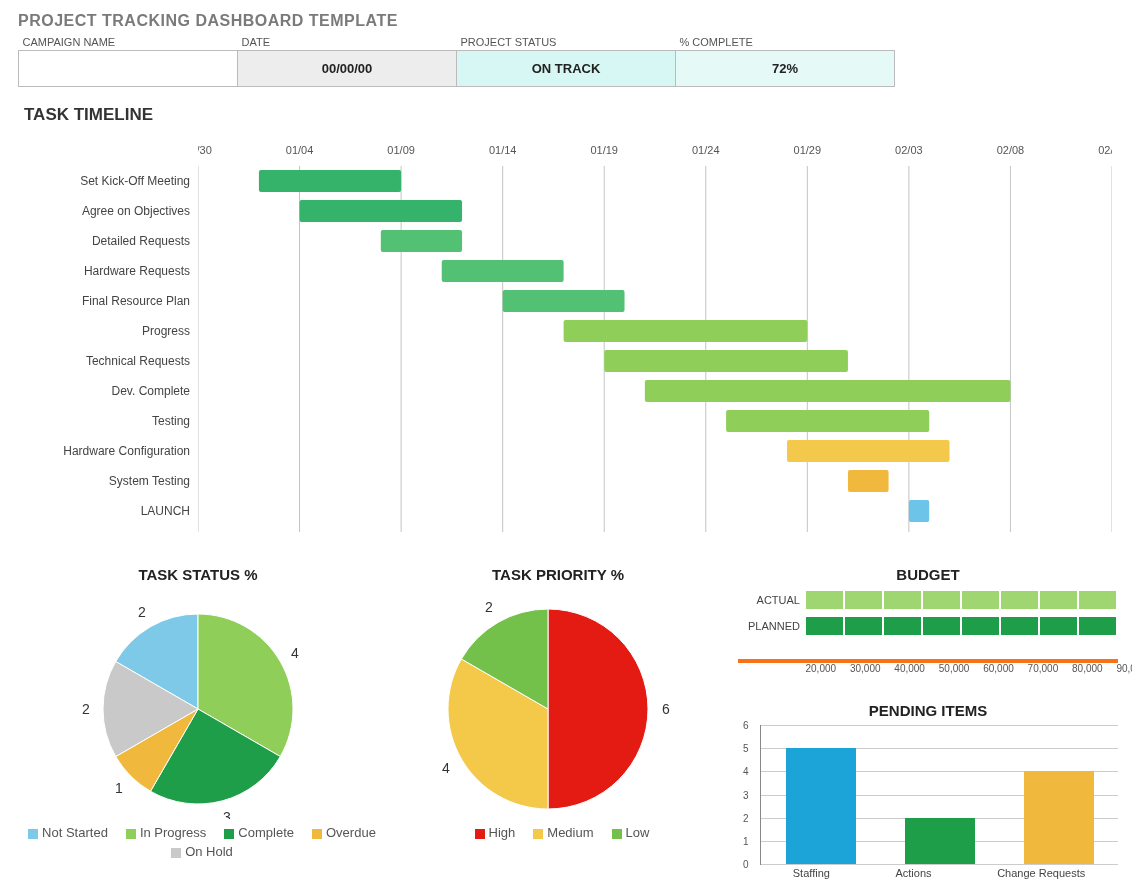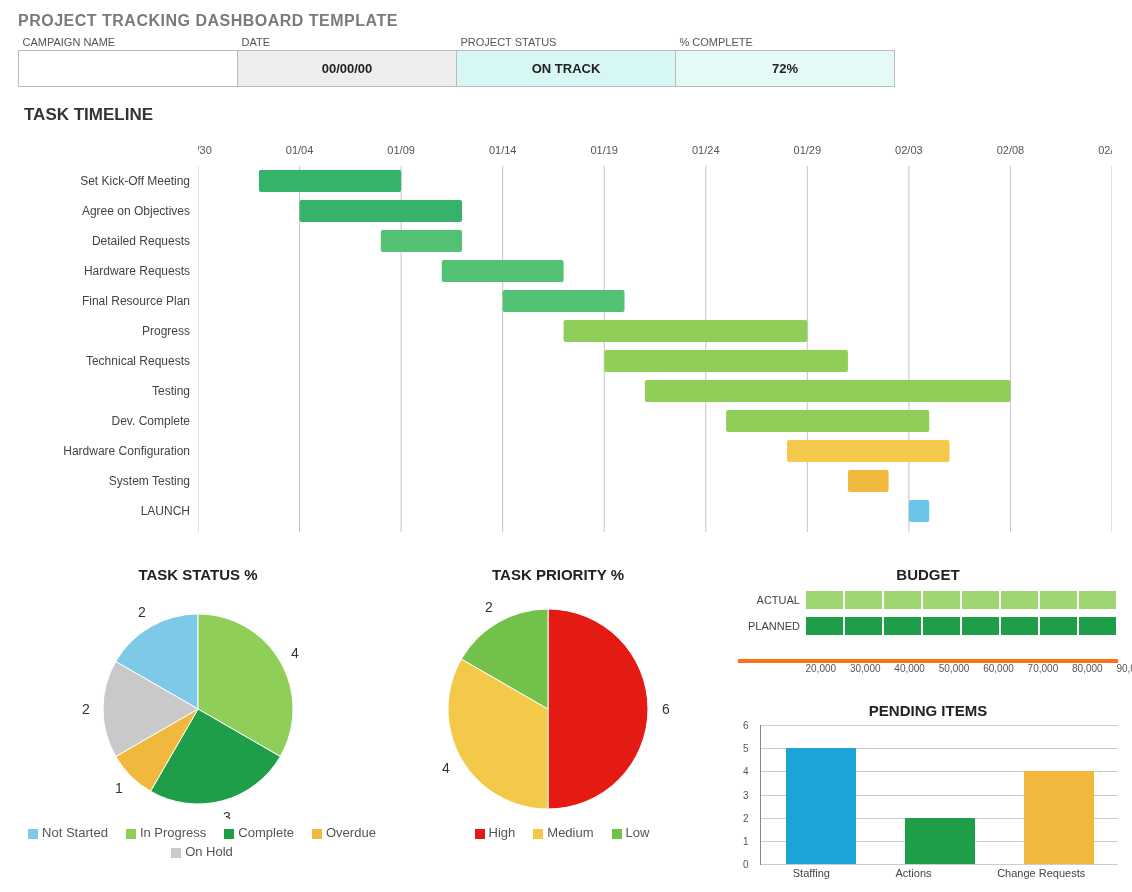--- a/index.html
+++ b/index.html
@@ -112,22 +112,22 @@
 
 <div class="gantt-wrap">
   <div class="gantt-labels" id="gantt-labels">
       <div>Set Kick-Off Meeting</div>
       <div>Agree on Objectives</div>
       <div>Detailed Requests</div>
       <div>Hardware Requests</div>
       <div>Final Resource Plan</div>
       <div>Progress</div>
       <div>Technical Requests</div>
+      <div>Dev. Complete</div>
       <div>Testing</div>
-      <div>Dev. Complete</div>
       <div>Hardware Configuration</div>
       <div>System Testing</div>
       <div>LAUNCH</div>
     </div>
   <svg class="gantt-chart" id="gantt-svg" width="914" height="400">
       <g class="gantt-dates">
         <text x="0" y="14">12/30</text>
         <text x="101.55555555555554" y="14">01/04</text>
         <text x="203.1111111111111" y="14">01/09</text>
         <text x="304.66666666666663" y="14">01/14</text>

